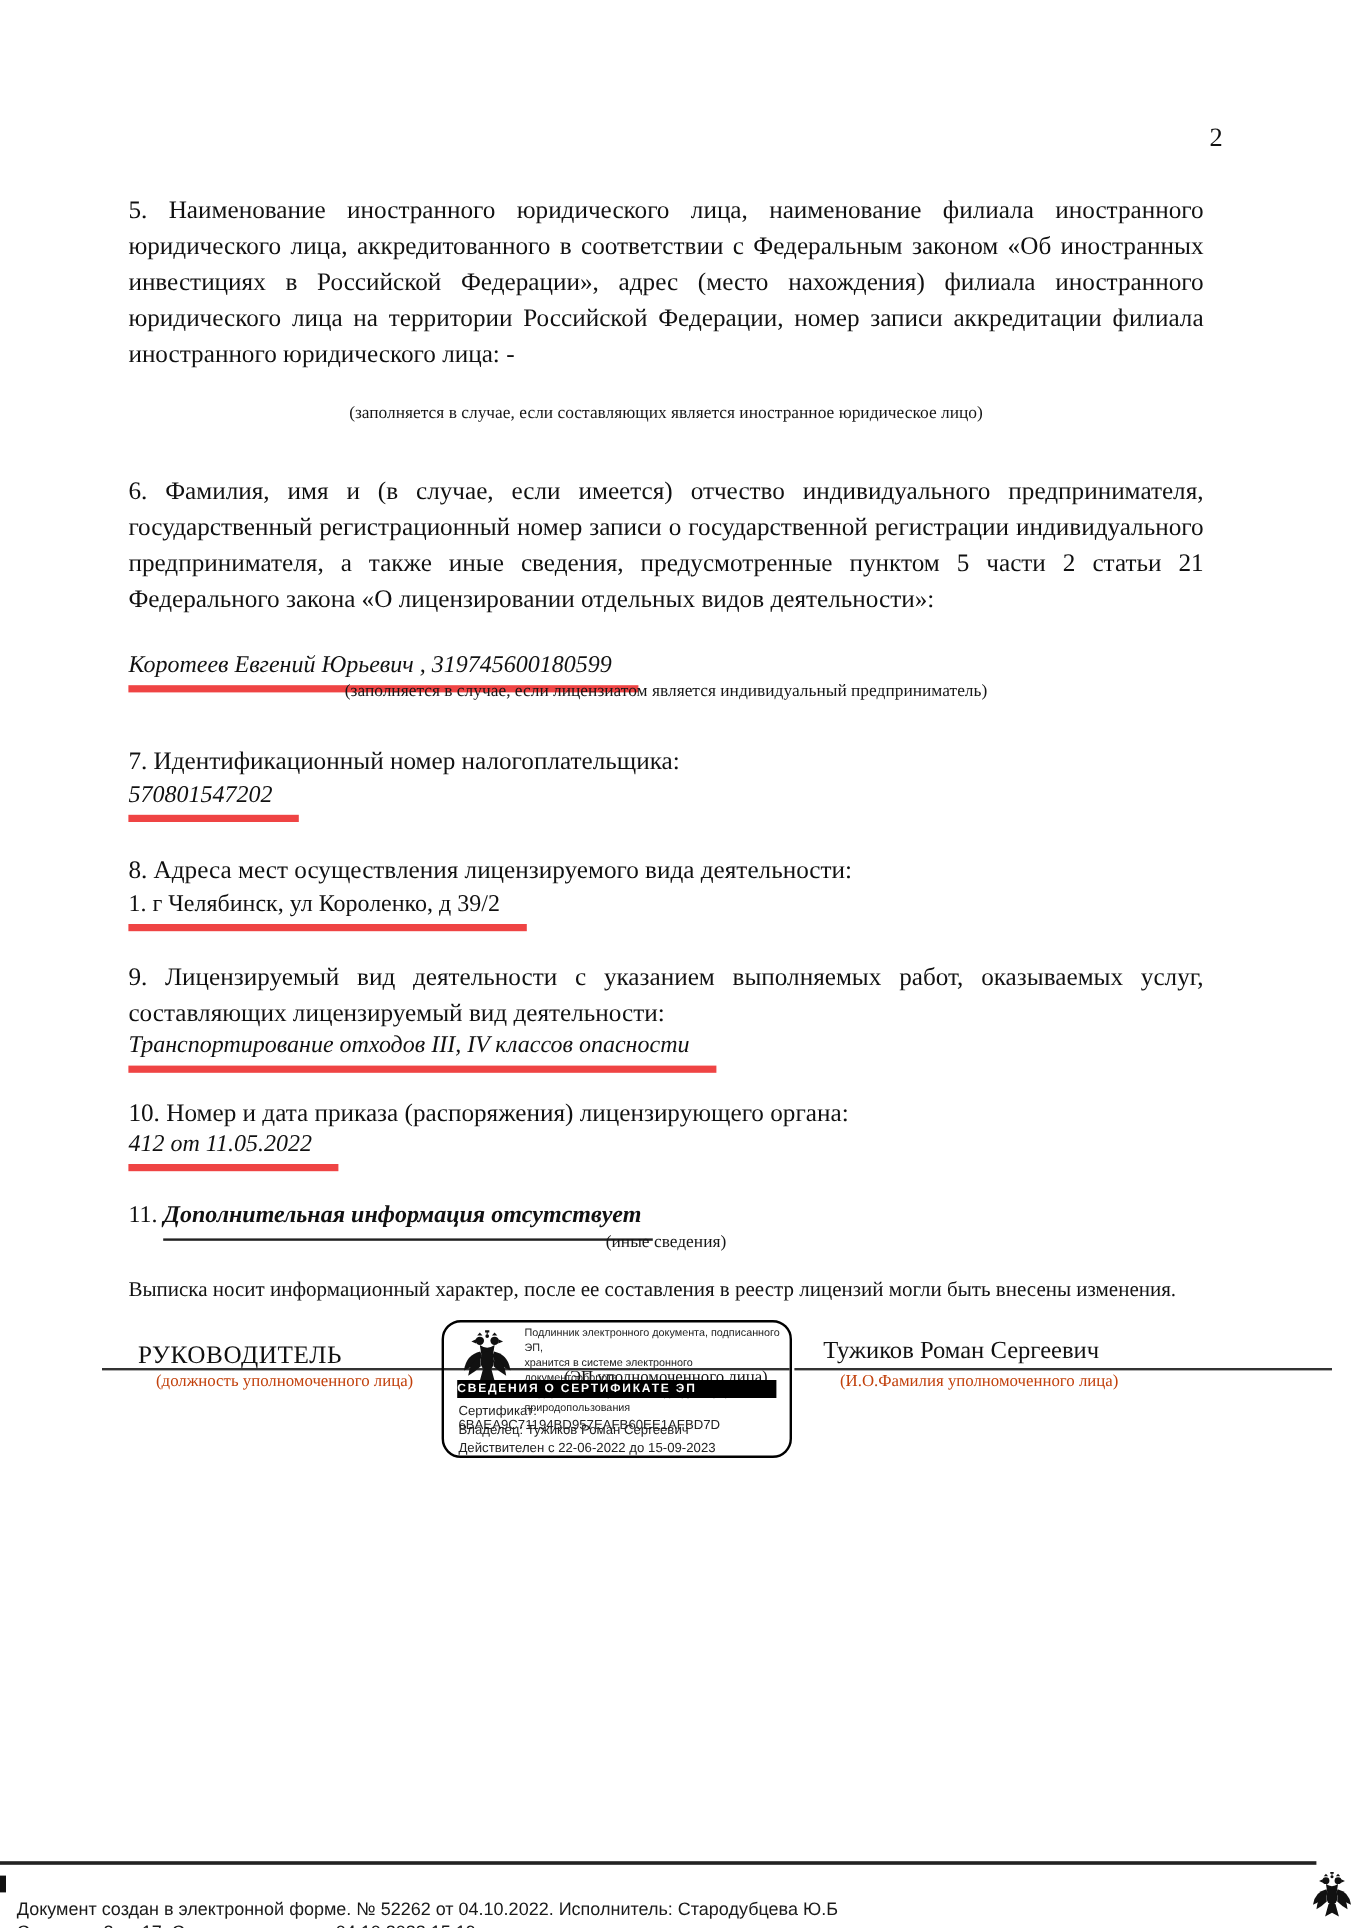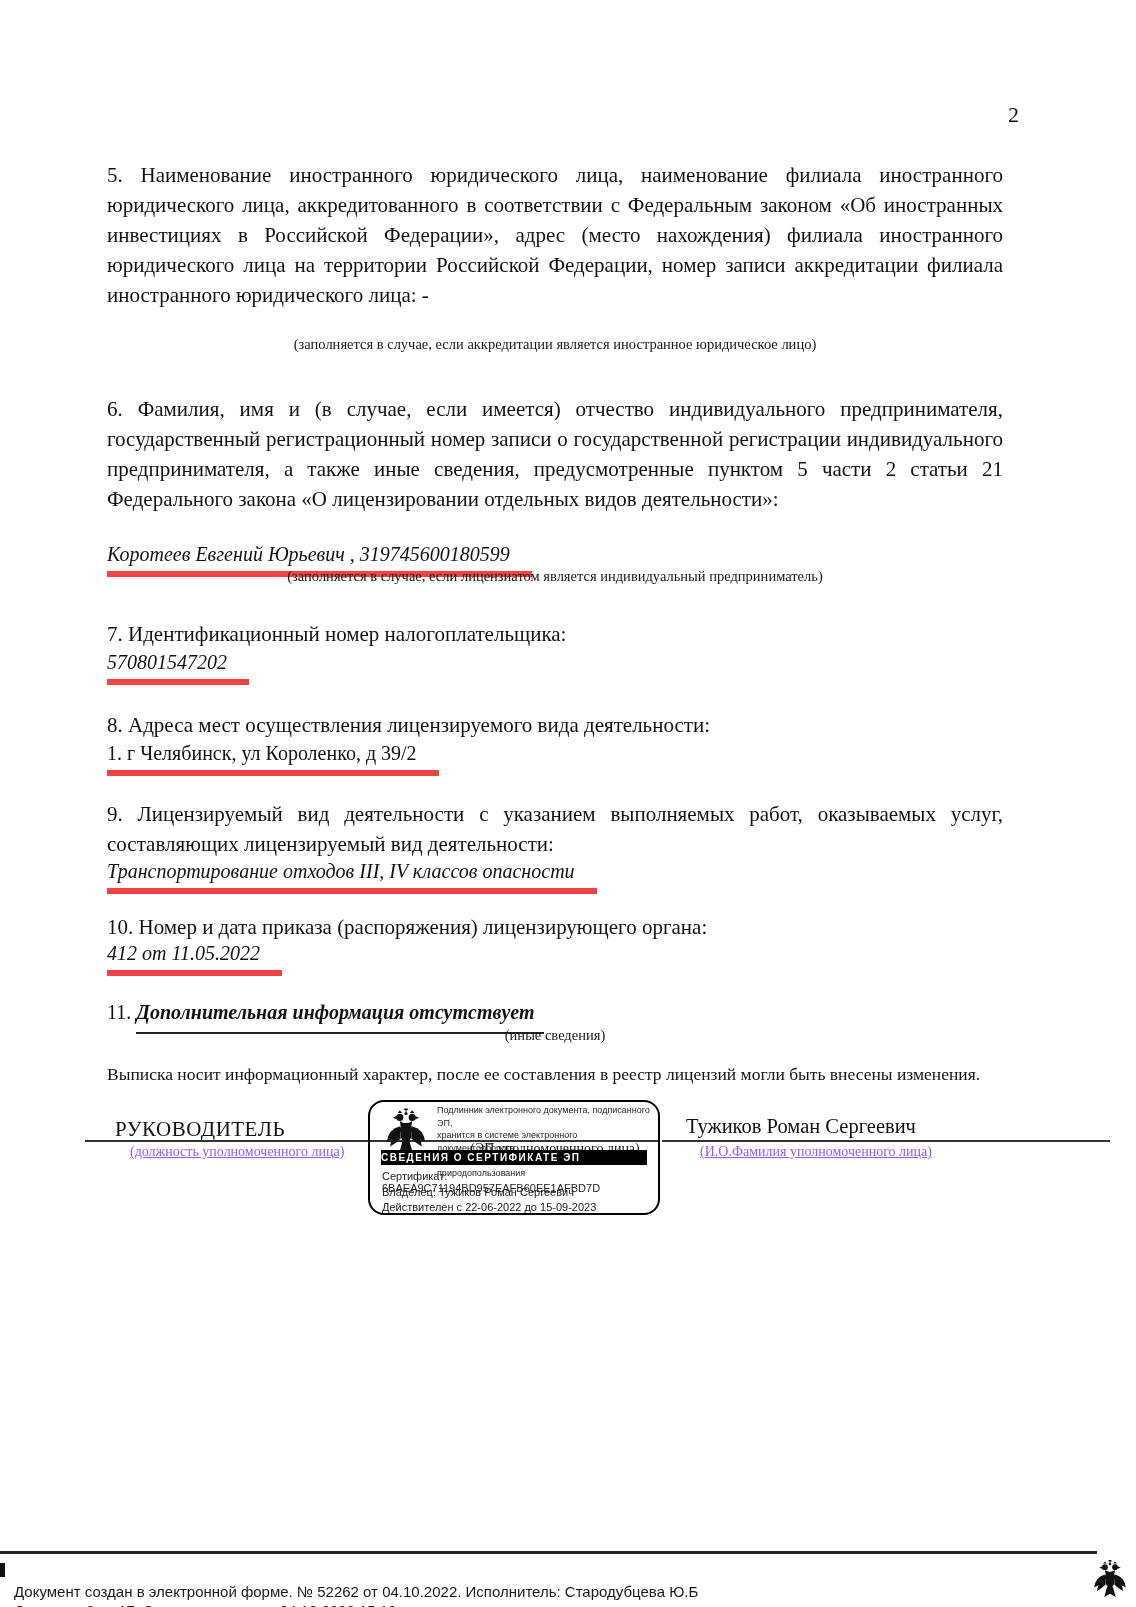--- a/index.html
+++ b/index.html
@@ -41,21 +41,21 @@
     font-size:20px;
   }
   .disc {
     left:107px; width:896px;
     font-size:17.5px; line-height:23px; text-align:justify;
   }
   .sig-title { left:115px; top:1117px; font-size:21px; letter-spacing:.5px; }
   .sig-line { height:2px; background:#333; top:1140px; }
   .sig-line.left { left:85px; width:573px; }
   .sig-line.right { left:662px; width:448px; }
-  .sig-cap { font-size:14px; color:#8b5cf6;text-decoration:underline; }
+  .sig-cap { font-size:14px; color:#c2410c; }
   .ep-cap { left:430px; top:1141px; width:250px; text-align:center; font-size:14px; z-index:1; }
   .name-right { left:686px; top:1115px; font-size:20.5px; }
 
   .stamp-box {
     left:368px; top:1100px; width:292px; height:115px;
     border:2.5px solid #000; border-radius:16px;
     background:transparent; z-index:2;
   }
   .stamp-eagle { left:384px; top:1107px; width:44px; height:52px; z-index:3; }
   .stamp-lines {
@@ -84,21 +84,21 @@
   }
   .footer-eagle { left:1092px; top:1555px; width:36px; height:50px; }
   svg .ink { fill:#111; }
 </style>
 </head>
 <body>
 
 <div class="abs pageno">2</div>
 
 <p class="abs para" style="top:160px">5. Наименование иностранного юридического лица, наименование филиала иностранного юридического лица, аккредитованного в соответствии с Федеральным законом «Об иностранных инвестициях в Российской Федерации», адрес (место нахождения) филиала иностранного юридического лица на территории Российской Федерации, номер записи аккредитации филиала иностранного юридического лица: -</p>
-<div class="abs cap" style="top:336px">(заполняется в случае, если аккредитации является иностранное юридическое лицо)</div>
+<div class="abs cap" style="top:336px">(заполняется в случае, если составляющих является иностранное юридическое лицо)</div>
 
 <p class="abs para" style="top:394px">6. Фамилия, имя и (в случае, если имеется) отчество индивидуального предпринимателя, государственный регистрационный номер записи о государственной регистрации индивидуального предпринимателя, а также иные сведения, предусмотренные пунктом 5 части 2 статьи 21 Федерального закона «О лицензировании отдельных видов деятельности»:</p>
 <div class="abs val" style="top:541px"><span class="u">Коротеев Евгений Юрьевич , 319745600180599</span></div>
 <div class="abs cap" style="top:568px">(заполняется в случае, если лицензиатом является индивидуальный предприниматель)</div>
 
 <p class="abs para" style="top:619px">7. Идентификационный номер налогоплательщика:</p>
 <div class="abs val" style="top:649px"><span class="u">570801547202</span></div>
 
 <p class="abs para" style="top:710px">8. Адреса мест осуществления лицензируемого вида деятельности:</p>
 <div class="abs val" style="top:740px"><span class="u upright">1. г Челябинск, ул Короленко, д 39/2</span></div>

